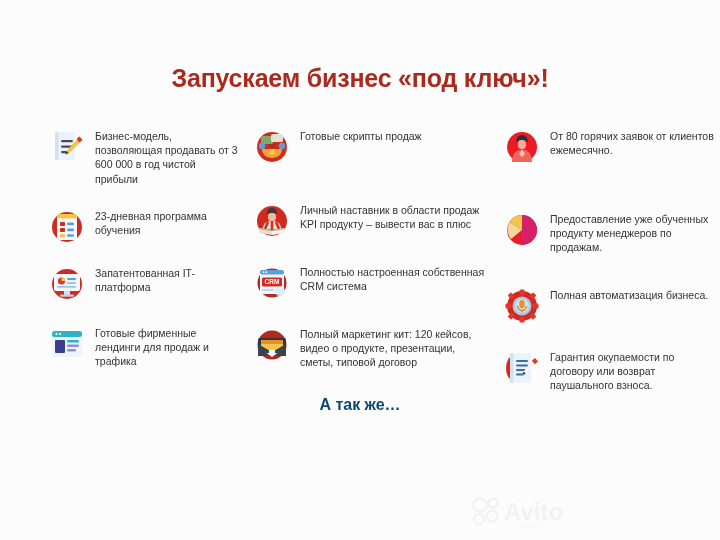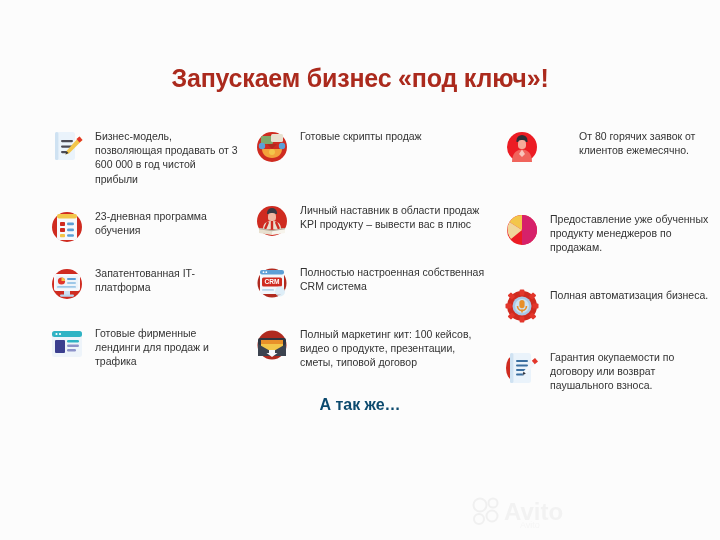--- a/index.html
+++ b/index.html
@@ -55,21 +55,21 @@
 
   .feature {
     display: flex;
     align-items: flex-start;
   }
   .col-1 .feature { margin-bottom: 22px; }
   .col-2 .feature { margin-bottom: 24px; }
   .col-3 .feature { margin-bottom: 24px; }
   .col-1 .feature:nth-child(2) { margin-bottom: 19px; }
   .col-2 .feature:nth-child(1) { margin-bottom: 36px; }
-  .col-3 .feature:nth-child(1) { margin-bottom: 45px; gap: 29px; }
+  .col-3 .feature:nth-child(1) { margin-bottom: 45px; }
   .col-3 .feature:nth-child(2) { margin-bottom: 32px; }
 
   .ficon {
     width: 38px;
     height: 38px;
     min-width: 38px;
     margin-right: 9px;
     position: relative;
     flex: 0 0 38px;
   }
@@ -249,21 +249,21 @@
         <span class="ficon">
           <svg viewBox="0 0 38 38">
             <circle cx="19" cy="19" r="14.5" fill="#b02a1f"></circle>
             <rect x="5" y="12" width="28" height="18" rx="2" fill="#2f3540"></rect>
             <rect x="8" y="14" width="22" height="13" fill="#f3c64a"></rect>
             <rect x="8" y="14" width="22" height="4" fill="#e8902a"></rect>
             <path d="M5 18 L19 26 L33 18 L33 30 L5 30z" fill="#3c434f"></path>
             <path d="M16 24 h6 v3 h2.5 L19 31 L13.5 27 H16z" fill="#f7f9fc"></path>
           </svg>
         </span>
-        <span class="ftext">Полный маркетинг кит: 100 кейсов, видео о продукте, презентации, сметы, типовой договор</span>
+        <span class="ftext">Полный маркетинг кит: 120 кейсов, видео о продукте, презентации, сметы, типовой договор</span>
       </div>
 
     </div>
 
     <div class="col col-3">
 
       <div class="feature">
         <span class="ficon">
           <svg viewBox="0 0 38 38">
             <circle cx="19" cy="19" r="15" fill="#ec1c24"></circle>

